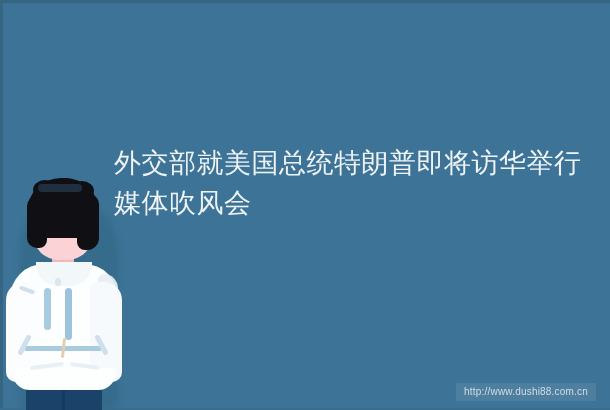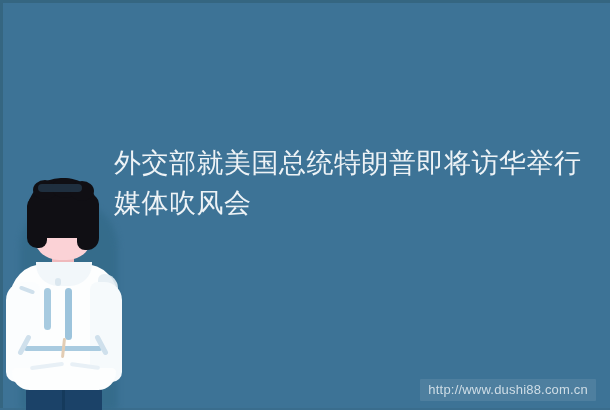--- a/index.html
+++ b/index.html
@@ -51,21 +51,21 @@
   }
 
   
   .watermark {
     position: absolute;
     right: 14px;
     bottom: 9px;
     padding: 3px 8px 4px 8px;
     background: rgba(255,255,255,0.09);
     color: #cfdde6;
-    font-size: 13px;
+    font-size: 10px;
     letter-spacing: 0.2px;
     border-radius: 1px;
   }
 
   
   .figure {
     position: absolute;
     left: 0px;
     bottom: 0px;
     width: 140px;

